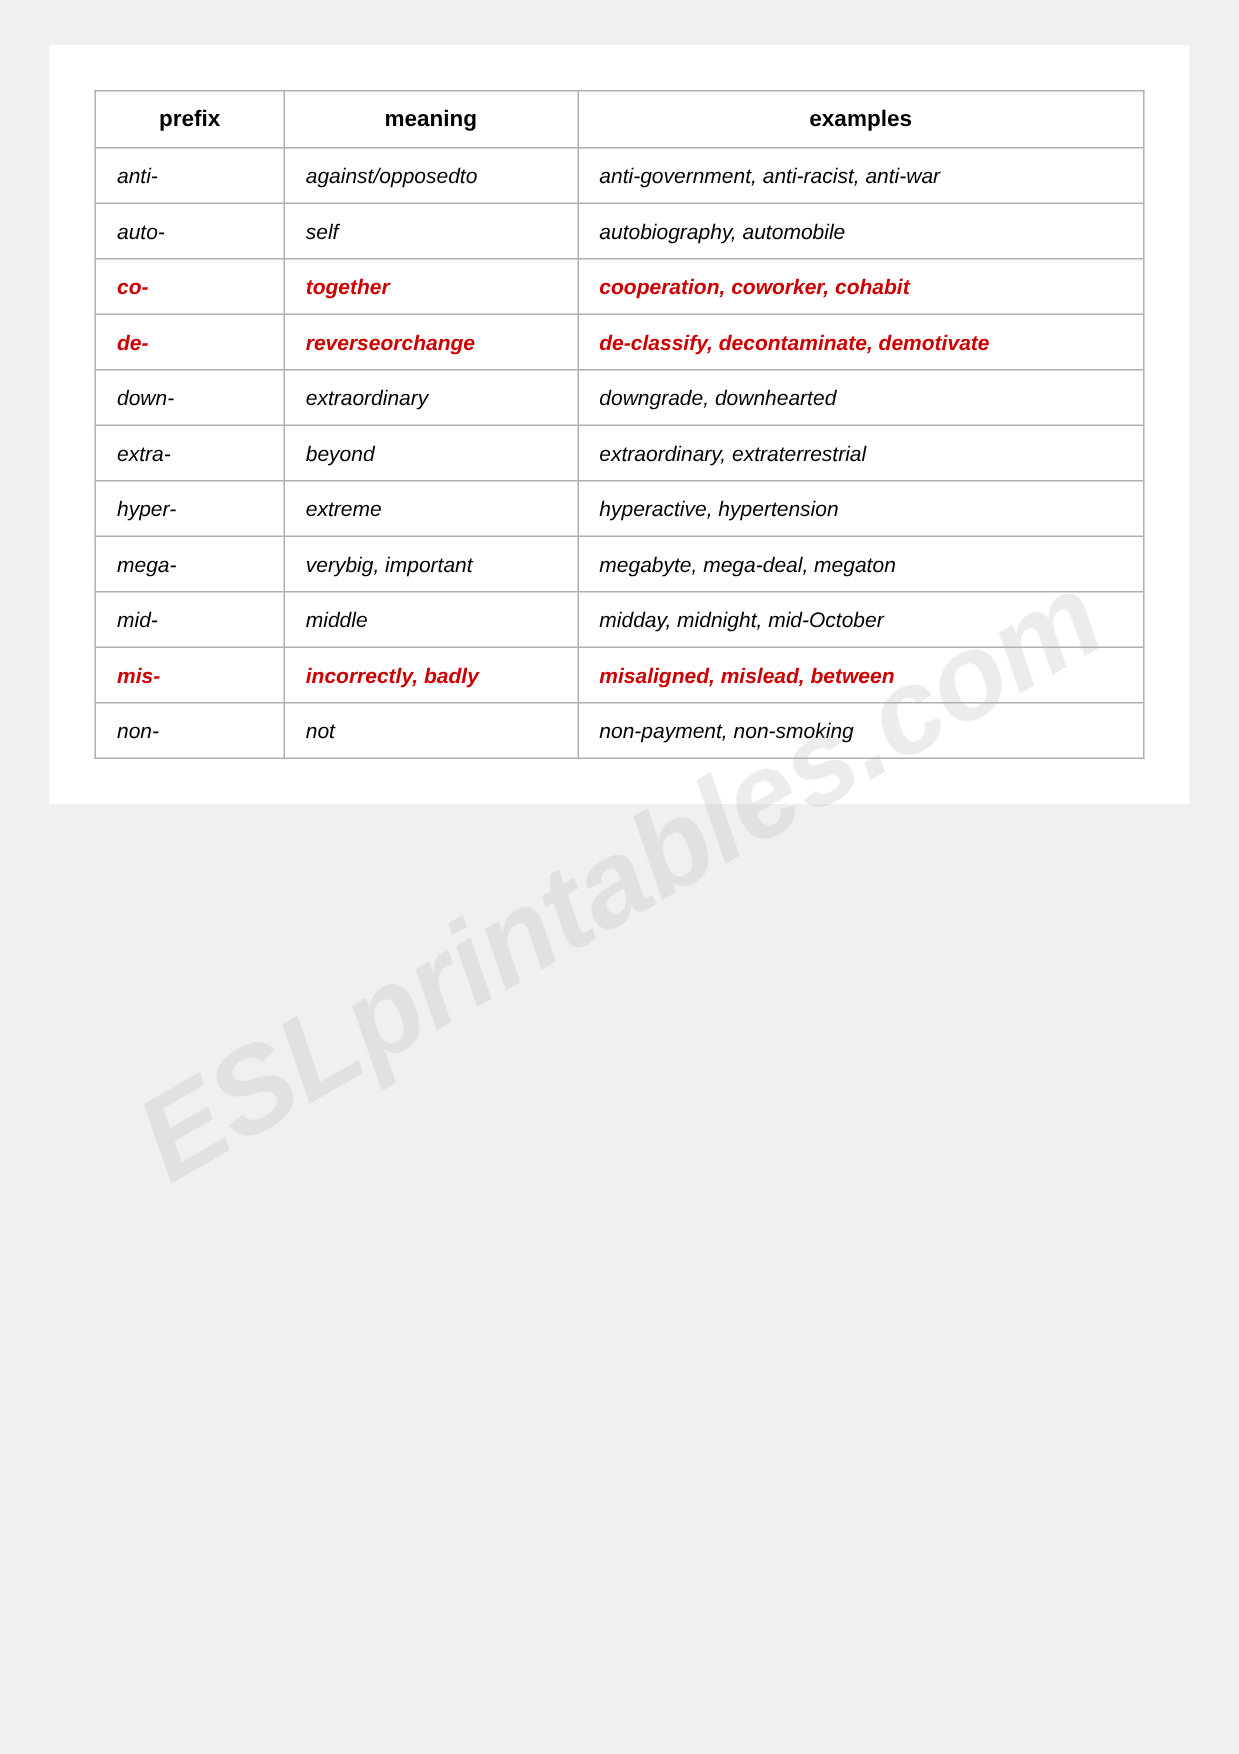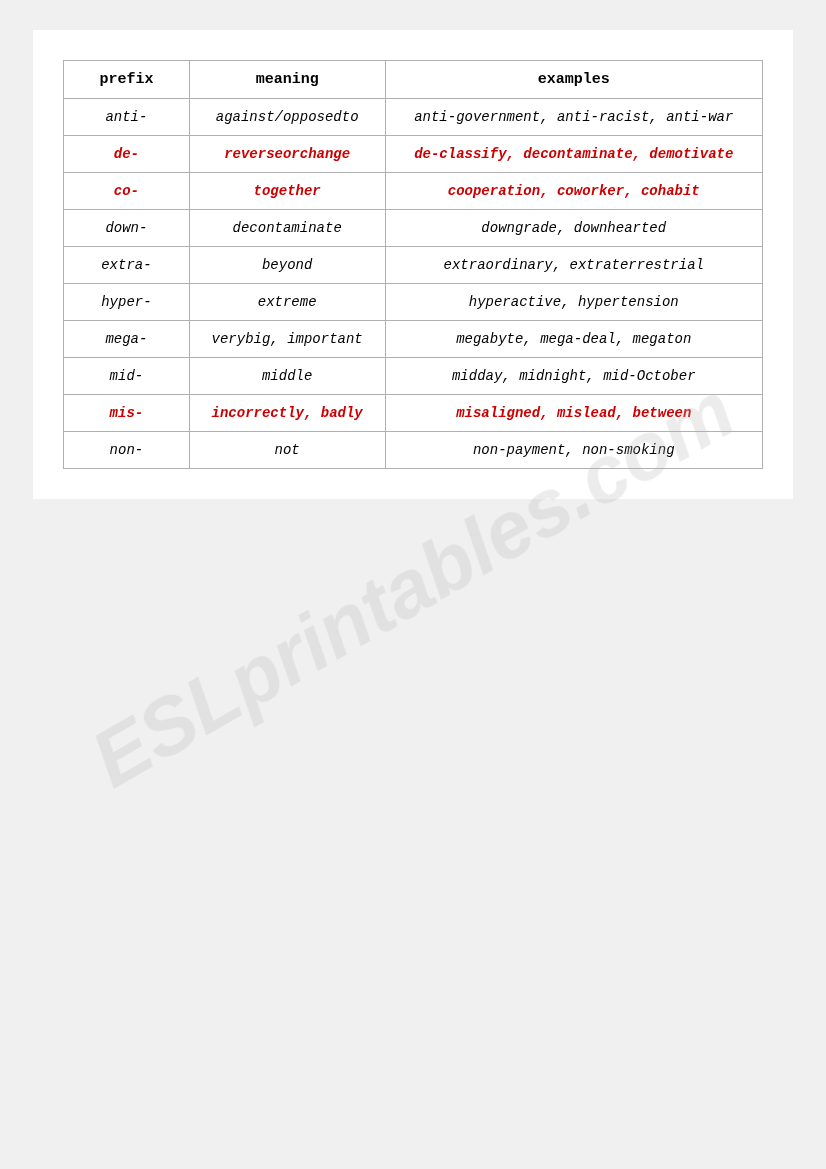--- a/index.html
+++ b/index.html
@@ -26,33 +26,31 @@
     table {
       width: 100%;
       border-collapse: collapse;
       font-size: 14px;
     }
 
     th, td {
       border: 1px solid #b0b0b0;
       padding: 10px 14px;
       vertical-align: middle;
-      font-family: Liberation Mono, monospace;
     }
 
     thead th {
       font-weight: bold;
       font-style: normal;
       font-size: 15px;
       background: #fff;
     }
 
     tbody td {
       font-style: italic;
-      text-align: center;
     }
 
     .red {
       color: #cc0000;
       font-weight: bold;
     }
 
     .col-prefix { width: 18%; }
     .col-meaning { width: 28%; }
     .col-examples { width: 54%; }
@@ -84,32 +82,37 @@
         <th class="col-examples">examples</th>
       </tr>
     </thead>
     <tbody id="table-body">
     <tr>
           <td class="col-prefix">anti-</td>
           <td class="col-meaning">against/opposedto</td>
           <td class="col-examples">anti-government, anti-racist, anti-war</td>
         </tr>
         <tr>
-          <td class="col-prefix red">de-</td>
-          <td class="col-meaning red">reverseorchange</td>
-          <td class="col-examples red">de-classify, decontaminate, demotivate</td>
+          <td class="col-prefix">auto-</td>
+          <td class="col-meaning">self</td>
+          <td class="col-examples">autobiography, automobile</td>
         </tr>
         <tr>
           <td class="col-prefix red">co-</td>
           <td class="col-meaning red">together</td>
           <td class="col-examples red">cooperation, coworker, cohabit</td>
         </tr>
         <tr>
+          <td class="col-prefix red">de-</td>
+          <td class="col-meaning red">reverseorchange</td>
+          <td class="col-examples red">de-classify, decontaminate, demotivate</td>
+        </tr>
+        <tr>
           <td class="col-prefix">down-</td>
-          <td class="col-meaning">decontaminate</td>
+          <td class="col-meaning">extraordinary</td>
           <td class="col-examples">downgrade, downhearted</td>
         </tr>
         <tr>
           <td class="col-prefix">extra-</td>
           <td class="col-meaning">beyond</td>
           <td class="col-examples">extraordinary, extraterrestrial</td>
         </tr>
         <tr>
           <td class="col-prefix">hyper-</td>
           <td class="col-meaning">extreme</td>

